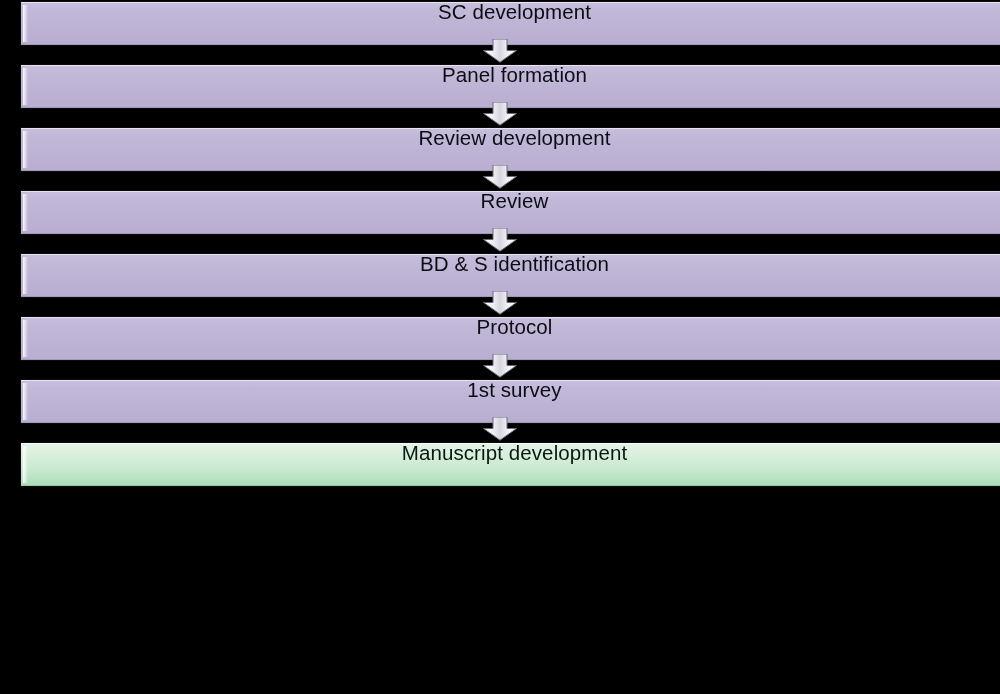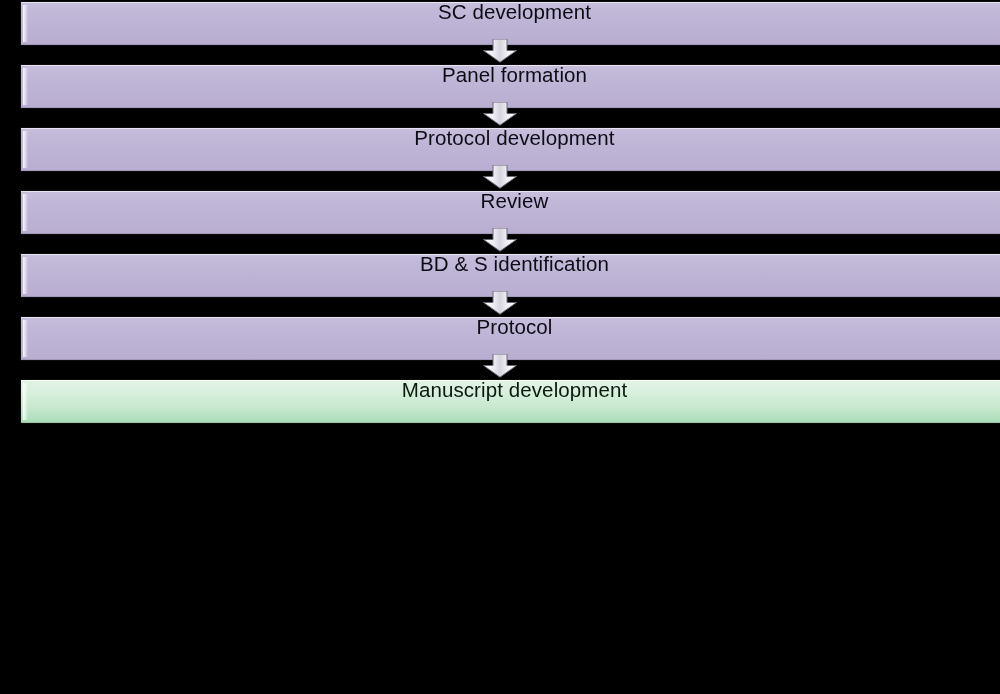--- a/index.html
+++ b/index.html
@@ -167,21 +167,21 @@
             </linearGradient>
           </defs>
           <path d="M 11,0 L 25,0 L 25,11.5 L 34.5,11.5 L 18,23.2 L 1.5,11.5 L 11,11.5 Z" fill="url(#agrad1)" stroke="#6b6b78" stroke-width="1" stroke-linejoin="miter"></path>
         </svg>
       </div>
     </div>
     <div class="step-row">
       <div class="proc-box purple">
         <span class="bevel-left"></span>
         <span class="bevel-right"></span>
-        <span class="box-label">Protocol development</span>
+        <span class="box-label">Review development</span>
       </div>
       <div class="arrow-wrap">
         <svg viewBox="0 0 36 24">
           <defs>
             <linearGradient id="agrad2" x1="0" y1="0" x2="1" y2="0">
               <stop offset="0%" stop-color="#ffffff"></stop>
               <stop offset="28%" stop-color="#f1f0f5"></stop>
               <stop offset="50%" stop-color="#d6d4de"></stop>
               <stop offset="72%" stop-color="#f1f0f5"></stop>
               <stop offset="100%" stop-color="#ffffff"></stop>
@@ -244,20 +244,41 @@
           <defs>
             <linearGradient id="agrad6" x1="0" y1="0" x2="1" y2="0">
               <stop offset="0%" stop-color="#ffffff"></stop>
               <stop offset="28%" stop-color="#f1f0f5"></stop>
               <stop offset="50%" stop-color="#d6d4de"></stop>
               <stop offset="72%" stop-color="#f1f0f5"></stop>
               <stop offset="100%" stop-color="#ffffff"></stop>
             </linearGradient>
           </defs>
           <path d="M 11,0 L 25,0 L 25,11.5 L 34.5,11.5 L 18,23.2 L 1.5,11.5 L 11,11.5 Z" fill="url(#agrad6)" stroke="#6b6b78" stroke-width="1" stroke-linejoin="miter"></path>
+        </svg>
+      </div>
+    </div>
+    <div class="step-row">
+      <div class="proc-box purple">
+        <span class="bevel-left"></span>
+        <span class="bevel-right"></span>
+        <span class="box-label">1st survey</span>
+      </div>
+      <div class="arrow-wrap">
+        <svg viewBox="0 0 36 24">
+          <defs>
+            <linearGradient id="agrad7" x1="0" y1="0" x2="1" y2="0">
+              <stop offset="0%" stop-color="#ffffff"></stop>
+              <stop offset="28%" stop-color="#f1f0f5"></stop>
+              <stop offset="50%" stop-color="#d6d4de"></stop>
+              <stop offset="72%" stop-color="#f1f0f5"></stop>
+              <stop offset="100%" stop-color="#ffffff"></stop>
+            </linearGradient>
+          </defs>
+          <path d="M 11,0 L 25,0 L 25,11.5 L 34.5,11.5 L 18,23.2 L 1.5,11.5 L 11,11.5 Z" fill="url(#agrad7)" stroke="#6b6b78" stroke-width="1" stroke-linejoin="miter"></path>
         </svg>
       </div>
     </div>
     <div class="step-row last">
       <div class="proc-box green">
         <span class="bevel-left"></span>
         <span class="bevel-right"></span>
         <span class="box-label">Manuscript development</span>
       </div>
     </div>

